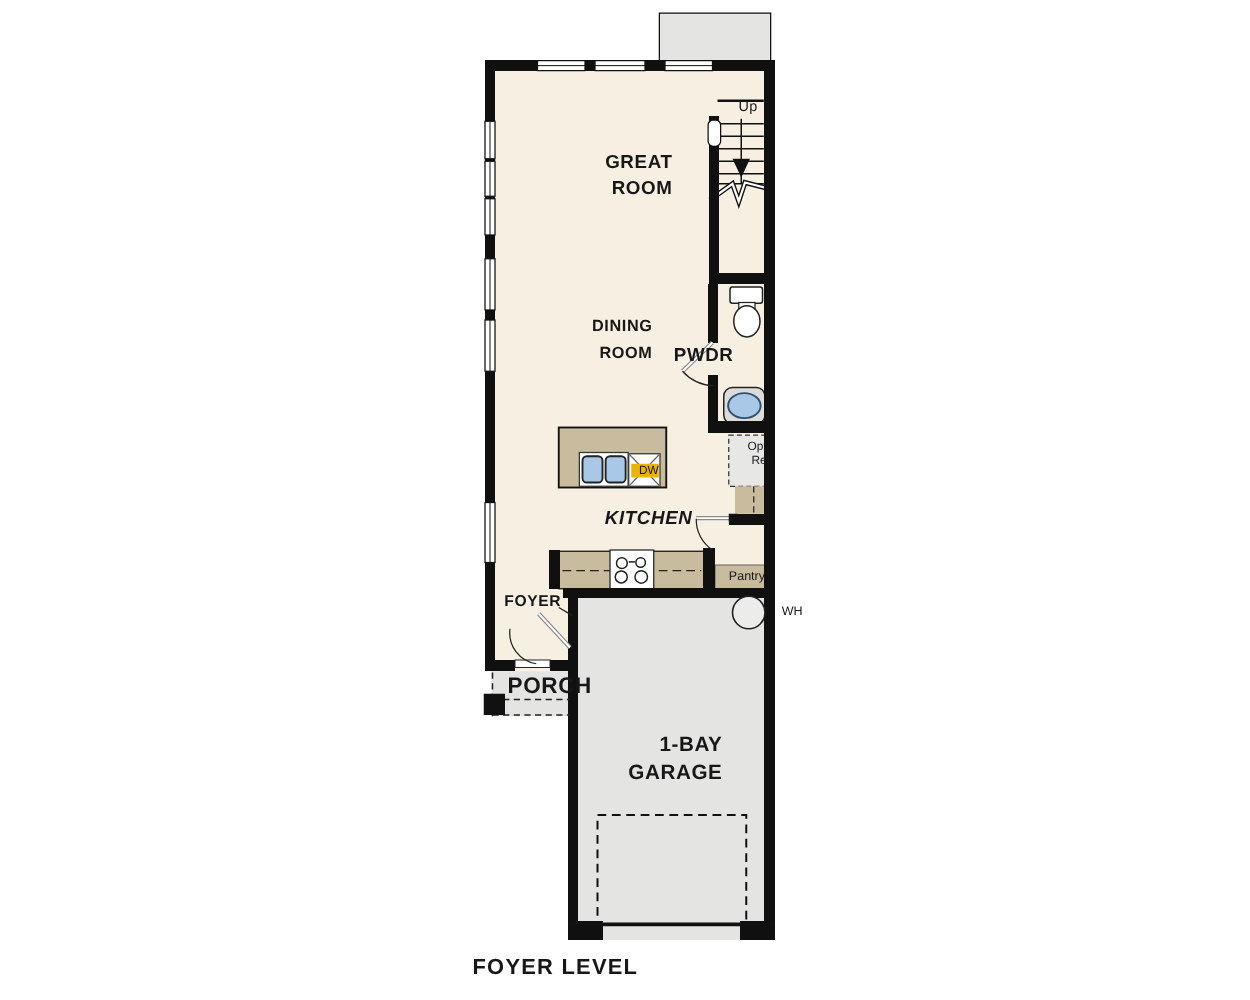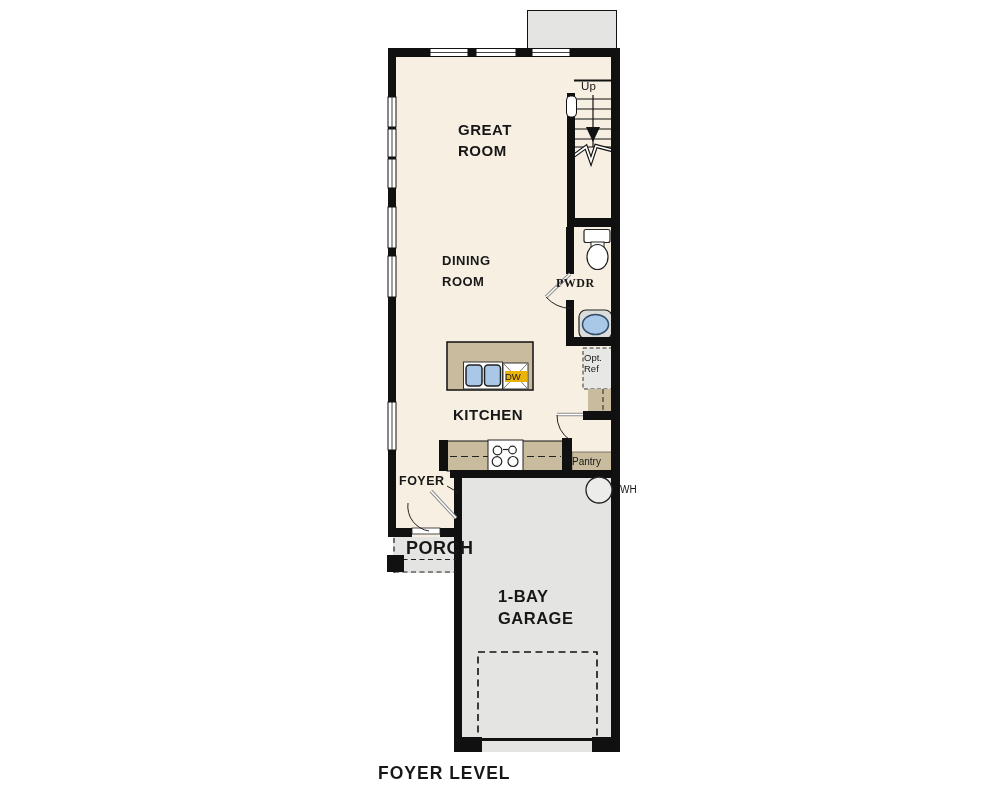--- a/index.html
+++ b/index.html
@@ -7,30 +7,30 @@
           font-family:"Liberation Sans",sans-serif;}
   .fill{position:absolute;}
   .floor{background:var(--floor,#f7efe2);}
   .concrete{background:var(--concrete,#e4e4e2);}
   #bumpout{left:527px;top:10px;width:88px;height:38px;border:1.5px solid #111;}
   #house-main{left:388px;top:48px;width:232px;height:430px;}
   #foyer-floor{left:388px;top:470px;width:74px;height:67px;}
   #garage-floor{left:455px;top:470px;width:165px;height:282px;}
   #porch-floor{left:393px;top:537px;width:64px;height:36px;}
   svg#plan-gfx{position:absolute;left:0;top:0;}
-  .lbl{position:absolute;color:#171717;text-align:left;letter-spacing:.5px;}
+  .lbl{position:absolute;color:#171717;text-align:right;letter-spacing:.5px;}
   .b{font-weight:bold;}
   .nw{white-space:nowrap;}
   #lbl-great{left:458px;top:119px;width:80px;font-size:15px;line-height:21px;}
   #lbl-dining{left:442px;top:250px;width:80px;font-size:13px;line-height:21px;}
-  #lbl-kitchen{left:453px;top:406px;width:101px;font-size:15px;}
+  #lbl-kitchen{left:453px;top:406px;width:101px;font-size:15px;font-style:italic;}
   #lbl-foyer{left:399px;top:474px;width:50px;font-size:12.5px;}
   #lbl-porch{left:406px;top:538px;width:56px;font-size:18px;}
   #lbl-garage{left:498px;top:585px;width:80px;font-size:16.5px;line-height:22px;}
-  #lbl-pwdr{left:556px;top:276px;width:47px;font-size:12px;font-family:Liberation Serif, serif;}
+  #lbl-pwdr{left:539px;top:276px;width:47px;font-size:15px;}
   #lbl-up{left:581px;top:80px;width:25px;font-size:11.5px;letter-spacing:.2px;}
   #lbl-pantry{left:572px;top:456px;width:40px;font-size:10px;letter-spacing:0;}
   #lbl-optref{left:584px;top:352px;width:32px;font-size:9.5px;line-height:11px;letter-spacing:0;}
   #lbl-dw{left:505px;top:371px;width:22px;font-size:9.5px;letter-spacing:0;background:#eab308;}
   #lbl-wh{left:620px;top:484px;width:22px;font-size:10px;letter-spacing:0;}
   #lbl-main{left:378px;top:763px;font-size:17.5px;letter-spacing:1px;}
 </style>
 </head>
 <body>
 

